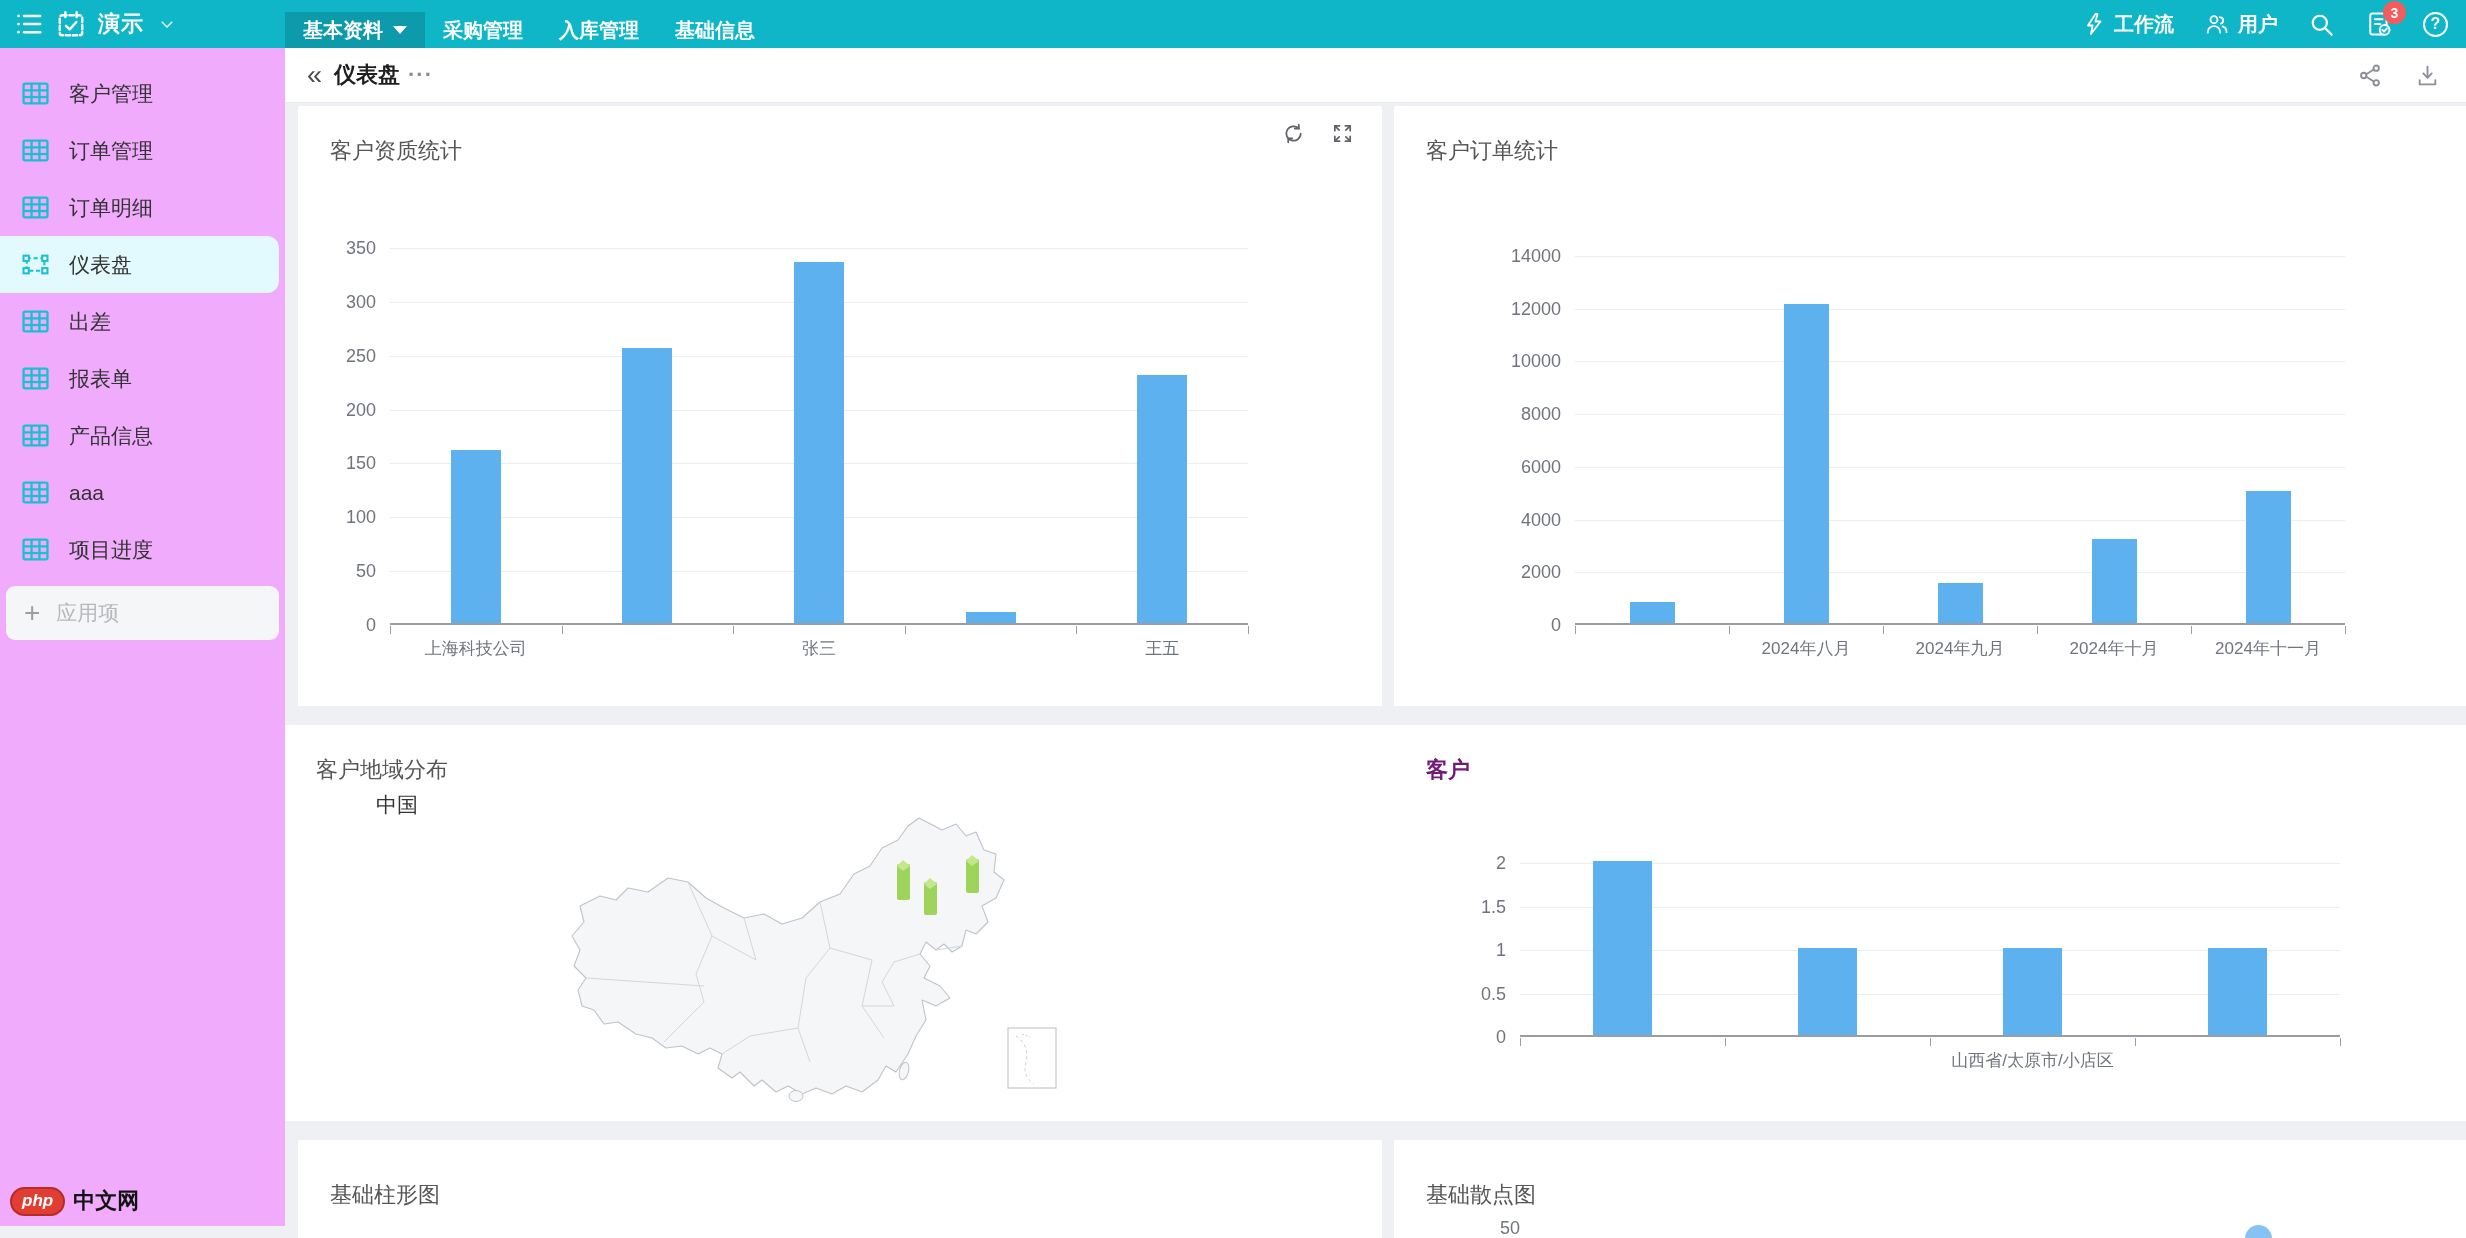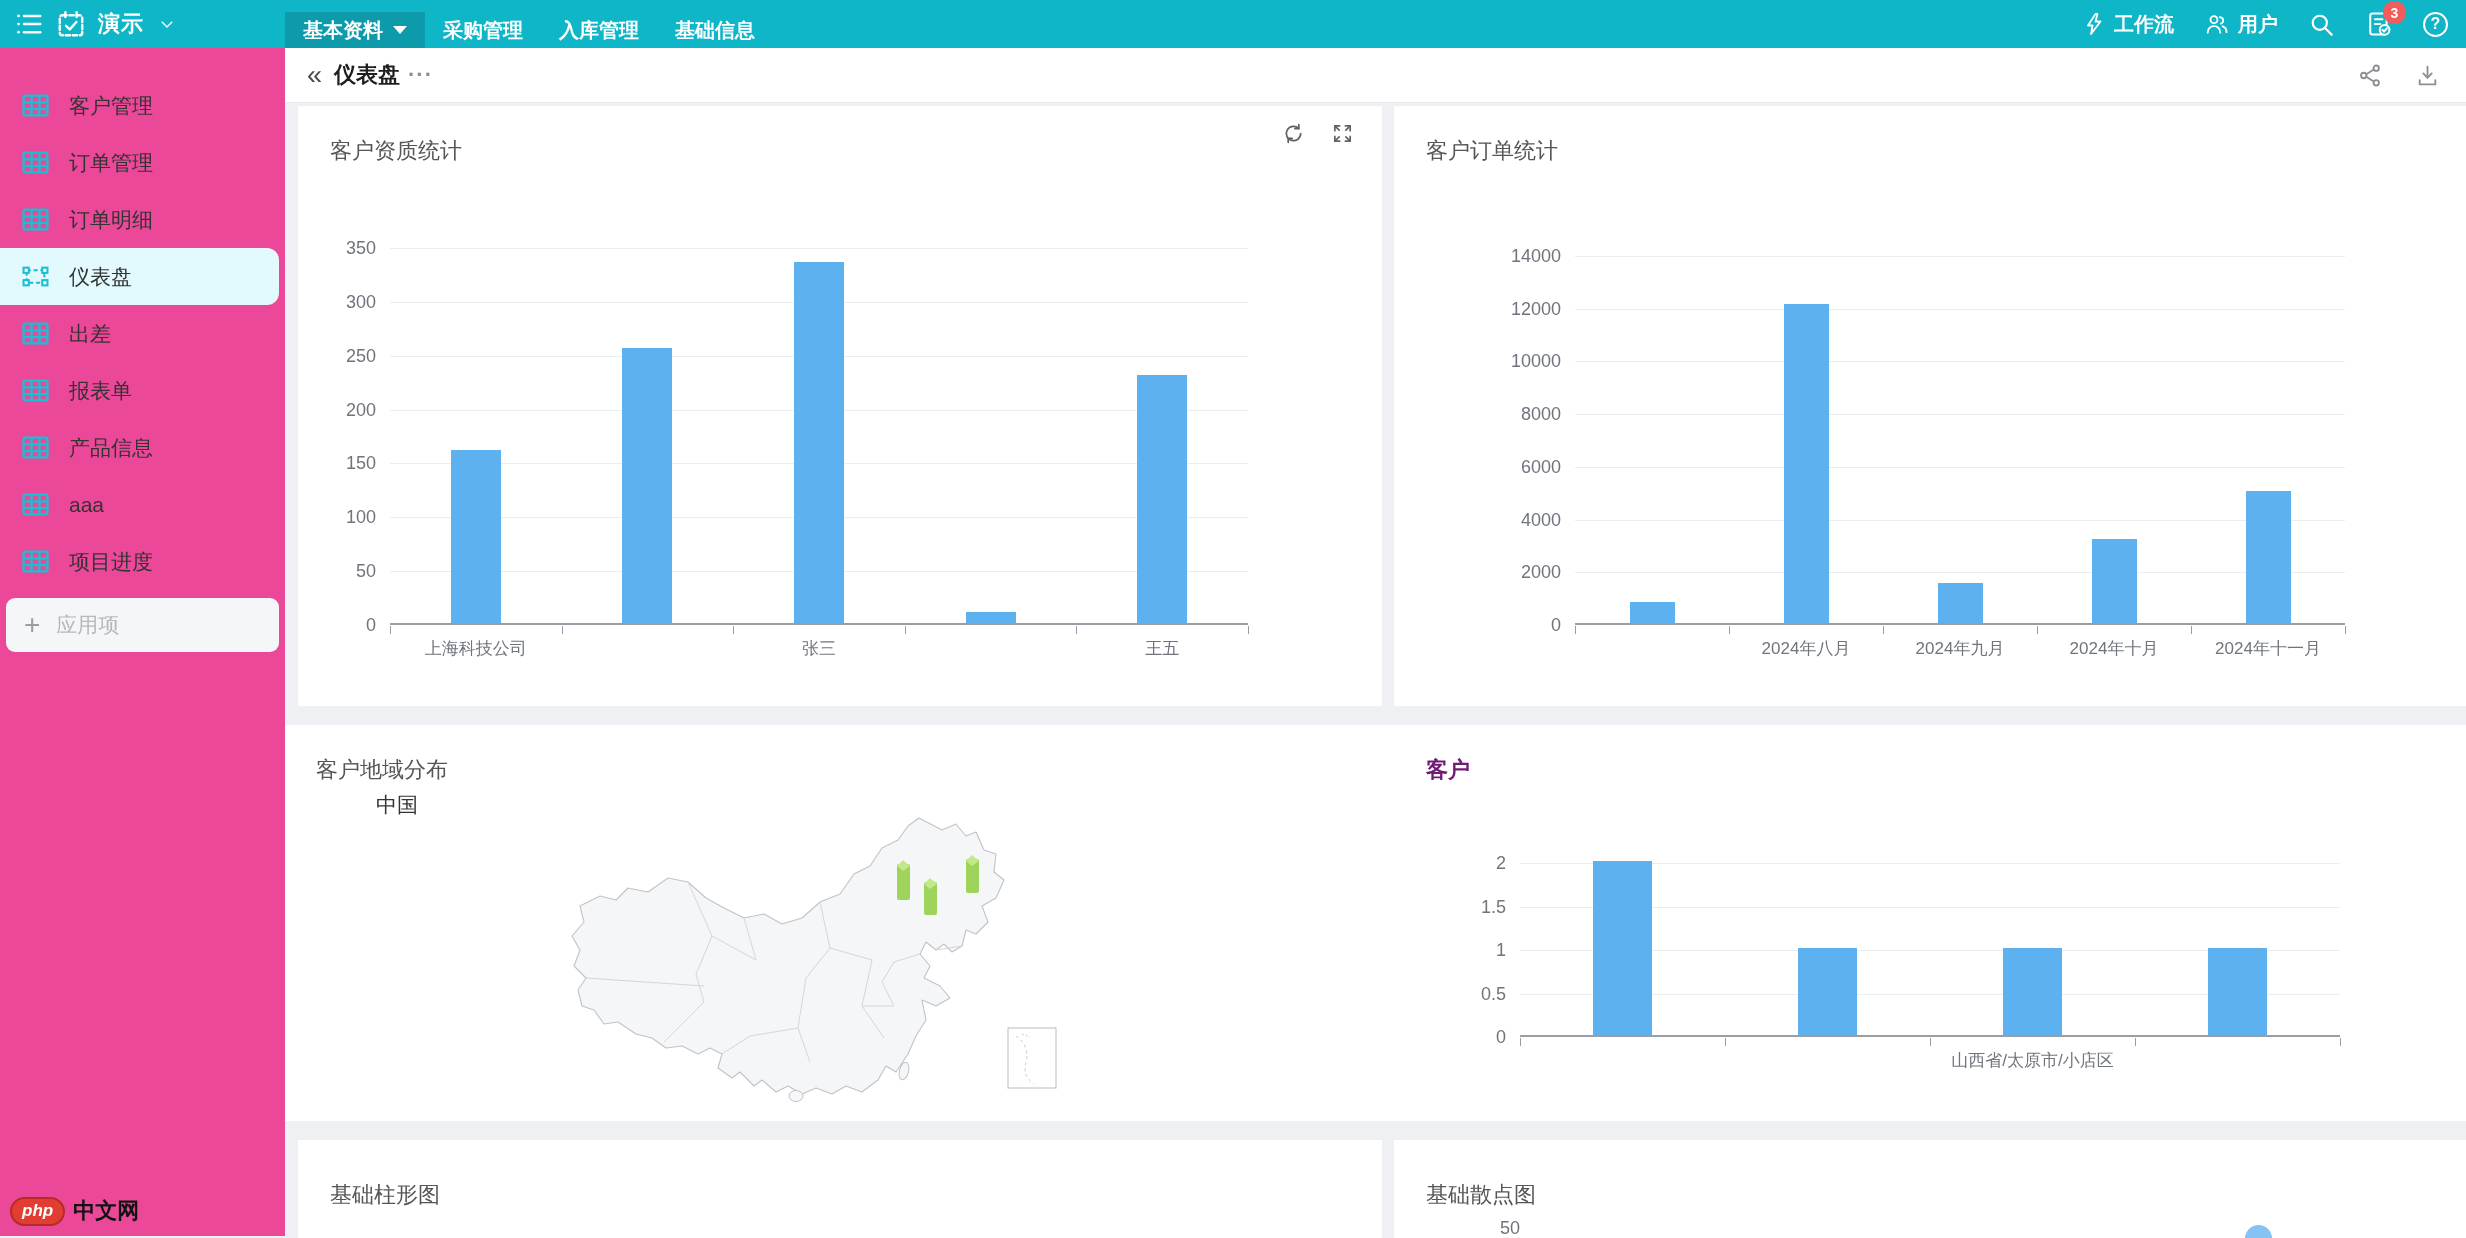--- a/index.html
+++ b/index.html
@@ -19,21 +19,21 @@
   .tab .caret{width:0;height:0;border-left:7px solid transparent;border-right:7px solid transparent;border-top:8px solid #fff;}
   .tb-right{margin-left:auto;display:flex;align-items:center;gap:30px;padding-right:18px;}
   .tb-action{display:flex;align-items:center;gap:8px;font-size:20px;font-weight:700;cursor:pointer;}
   .tb-iconbtn{position:relative;display:flex;align-items:center;cursor:pointer;}
   .badge{position:absolute;top:-9px;right:-13px;min-width:23px;height:23px;border-radius:12px;background:var(--badge,#f25c5c);
          color:#fff;font-size:14px;font-weight:700;display:flex;align-items:center;justify-content:center;padding:0 5px;}
   .help-circle{width:25px;height:25px;border:2px solid #fff;border-radius:50%;display:flex;align-items:center;justify-content:center;
                font-size:16px;font-weight:700;}
 
   
-  .sidebar{position:absolute;left:0;top:48px;width:285px;bottom:2px;background:#ec4899;z-index:20;padding-top:29px;}
+  .sidebar{position:absolute;left:0;top:48px;width:285px;bottom:12px;background:#f0abfc;z-index:20;padding-top:17px;}
   .side-item{height:57px;display:flex;align-items:center;gap:20px;padding-left:22px;cursor:pointer;font-size:21px;color:#333;}
   .side-item.selected{background:#e2fafd;border-radius:0 12px 12px 0;width:279px;}
   .side-item .si-icon{display:flex;align-items:center;}
   .side-add{margin:8px 6px 0 6px;height:54px;background:#f5f6f8;border-radius:9px;display:flex;align-items:center;gap:16px;
             padding-left:18px;color:#b6b8bb;font-size:21px;cursor:pointer;}
   .side-add .plus{font-size:28px;font-weight:400;line-height:1;color:#9a9da1;}
   .side-logo{position:absolute;left:10px;bottom:10px;display:flex;align-items:center;gap:8px;}
   .php-badge{background:#e23d32;color:#fff;font-weight:700;font-style:italic;font-size:17px;padding:3px 10px 5px 10px;
              border-radius:16px;border:2px solid #b52c24;line-height:1;}
   .php-text{font-size:22px;font-weight:700;color:#111;}

